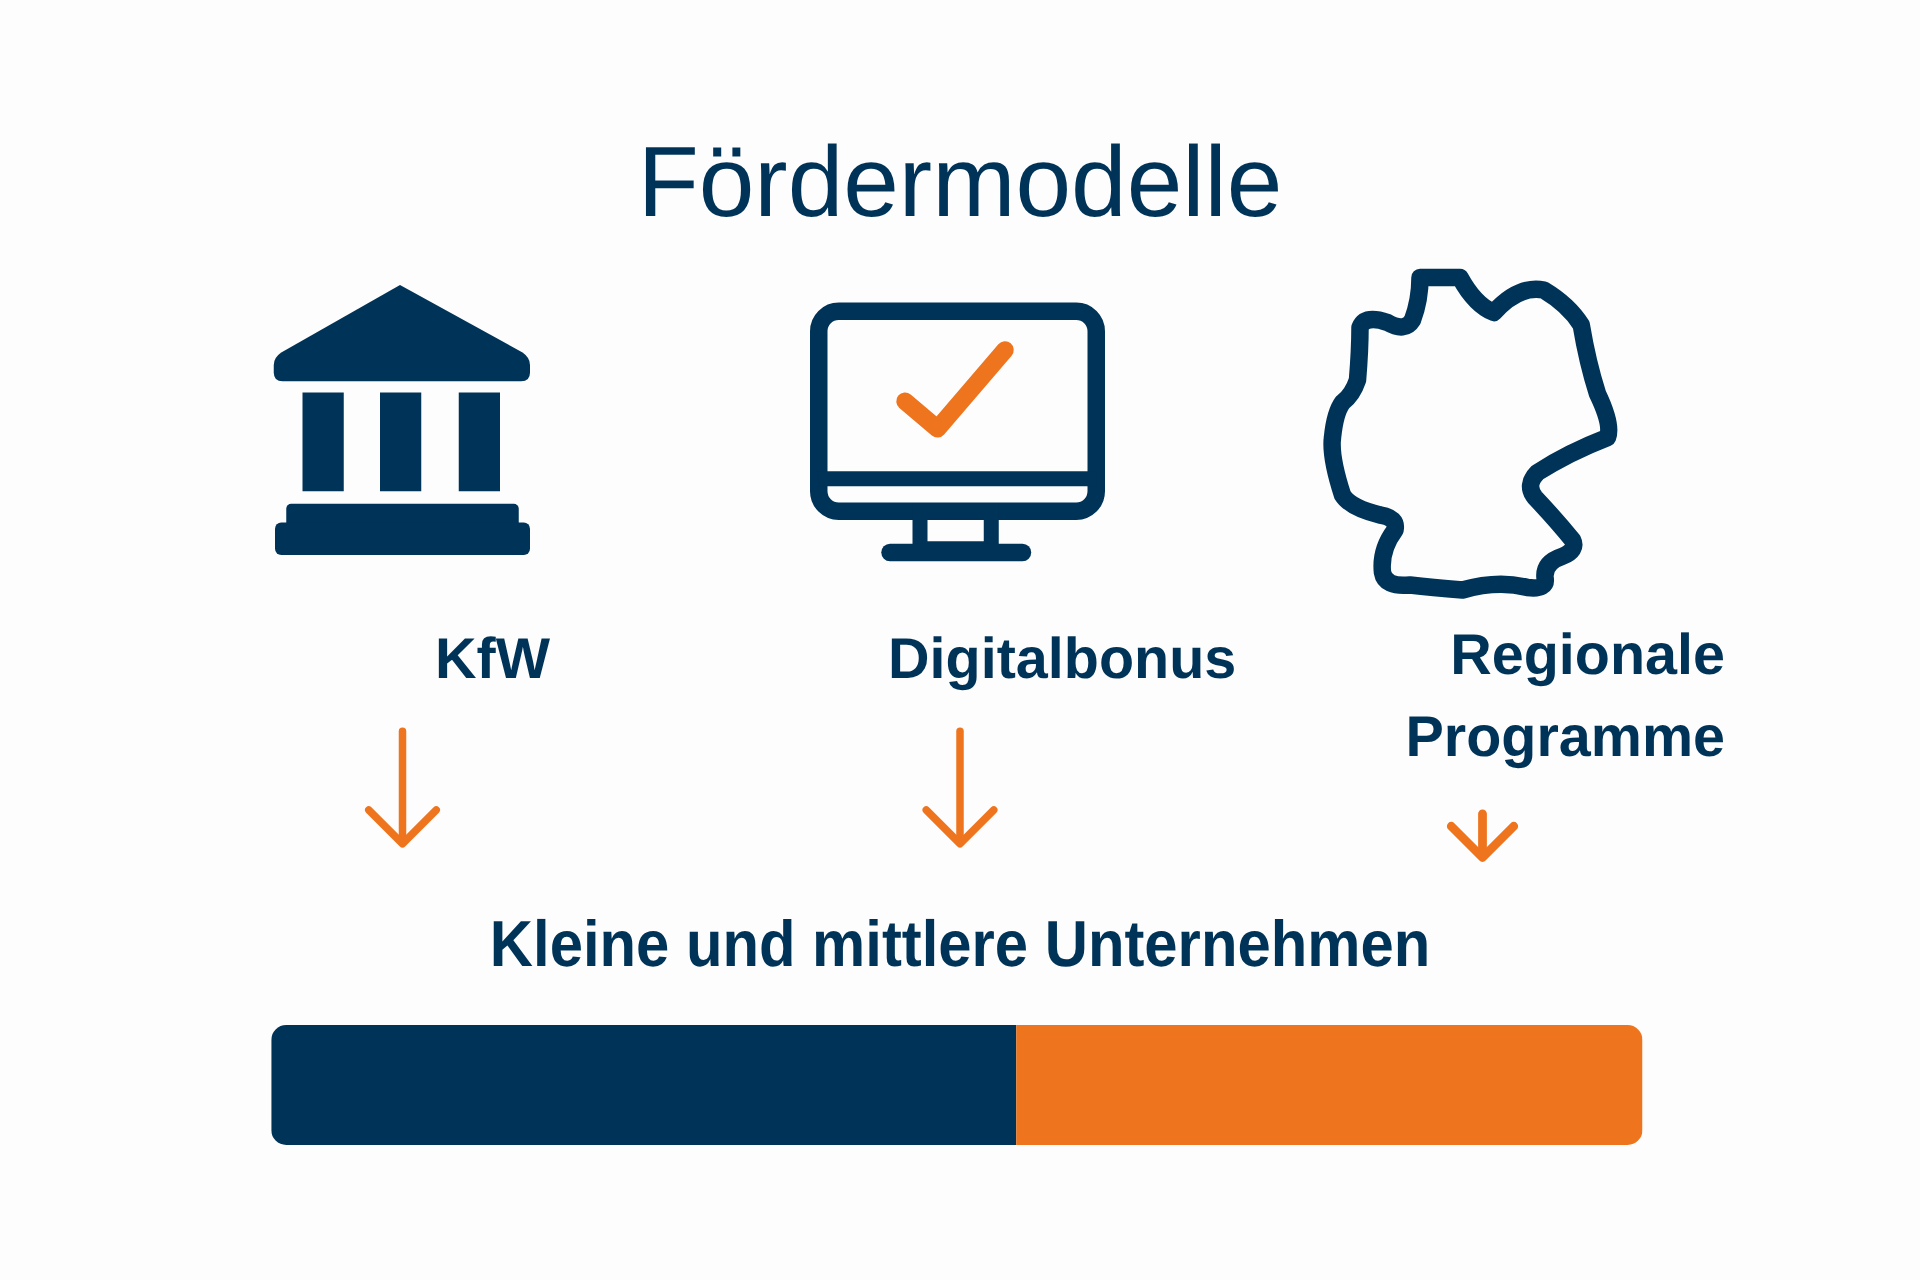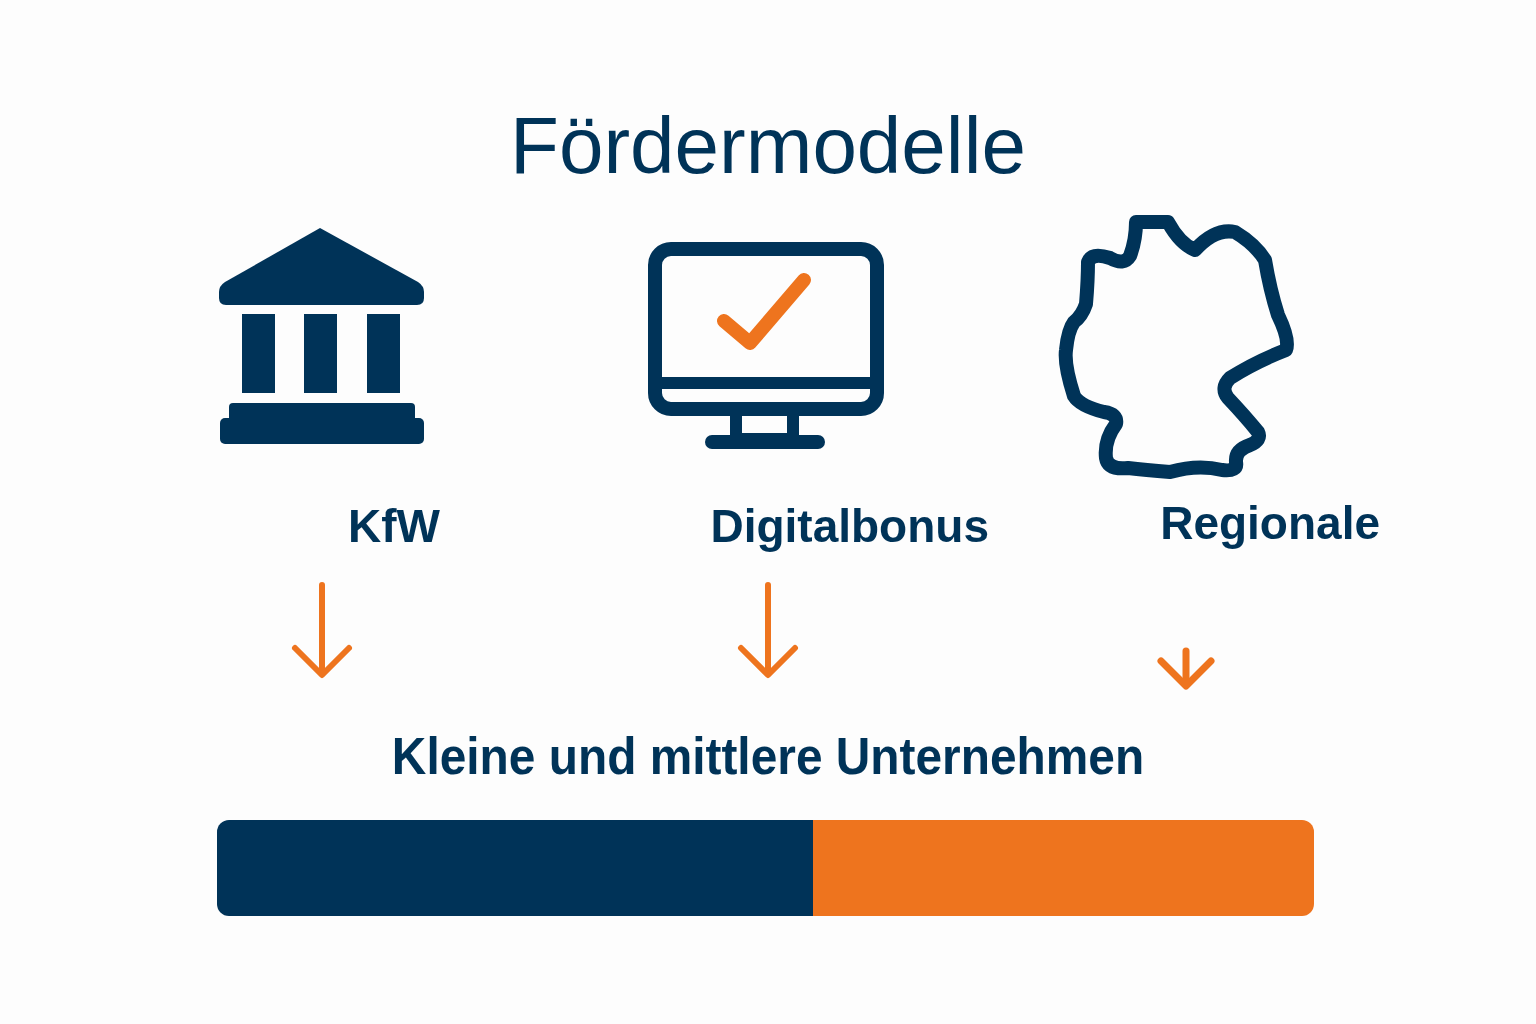--- a/index.html
+++ b/index.html
@@ -67,20 +67,21 @@
 <div class="abs" style="left:1040px; top:200px;">
   <svg width="280" height="290" viewBox="0 0 280 290">
     <path d="M96 22 L128 22 Q140 44 155 50 Q175 28 195 32 Q215 44 225 60 Q230 90 238 115 Q250 140 246 150 Q215 162 190 178 Q180 188 188 198 Q205 216 218 232 Q222 240 210 245 Q195 250 196 262 Q198 272 182 270 Q158 264 130 272 Q105 270 88 268 Q68 270 66 258 Q64 240 76 224 Q78 214 64 212 Q40 206 34 196 Q24 165 26 150 Q28 130 34 122 Q42 116 46 104 Q48 80 48 62 Q52 52 70 58 Q84 66 90 56 Q96 40 96 22 Z" fill="none" stroke="#003358" stroke-width="14" stroke-linejoin="round"></path>
   </svg>
 </div>
 
 <div class="abs label" style="left:200px; width:240px; top:493px;">KfW</div>
 <div class="abs label" style="left:589px; width:400px; top:493px;">Digitalbonus</div>
 <div class="abs label" style="left:980px; width:400px; top:490px;">
   <div>Regionale</div>
+  <div>Programme</div>
 </div>
 
 <div class="abs" style="left:290px; top:580px;">
   <svg width="64" height="100" viewBox="0 0 64 100">
     <line x1="32" y1="5" x2="32" y2="92" stroke="#EE741E" stroke-width="6" stroke-linecap="round"></line>
     <polyline points="5,68 32,95 59,68" fill="none" stroke="#EE741E" stroke-width="6" stroke-linecap="round" stroke-linejoin="round"></polyline>
   </svg>
 </div>
 <div class="abs" style="left:736px; top:580px;">
   <svg width="64" height="100" viewBox="0 0 64 100">

